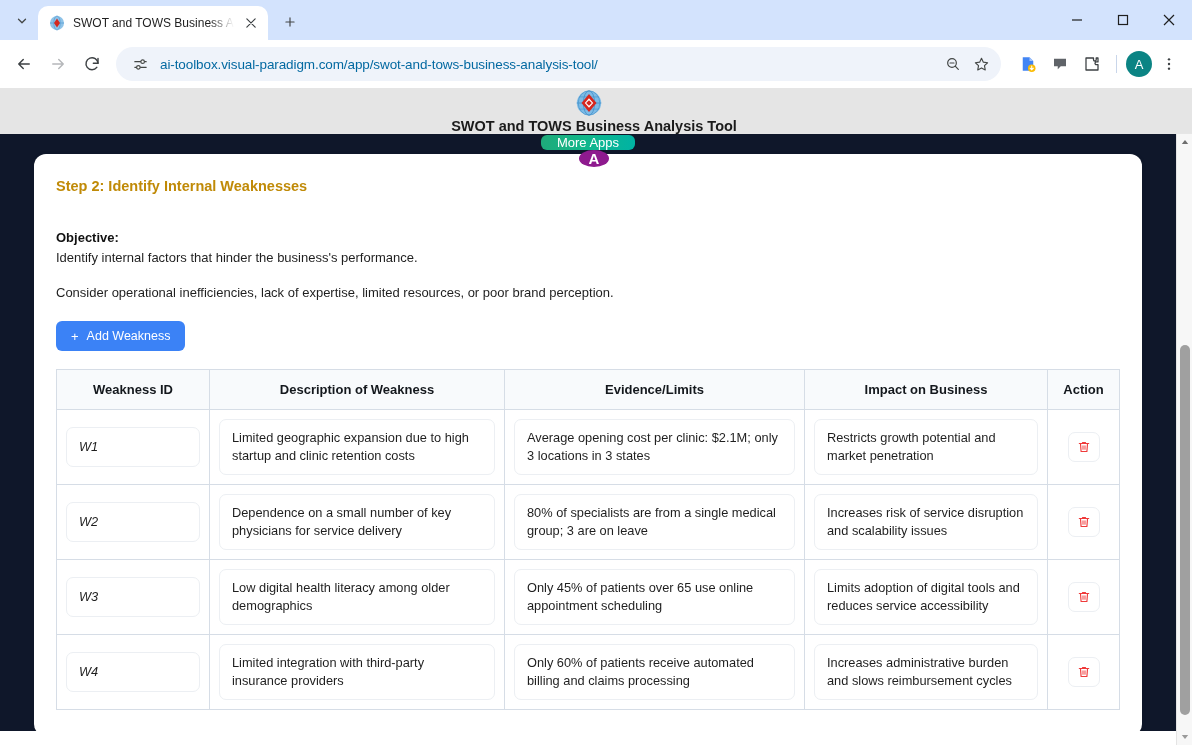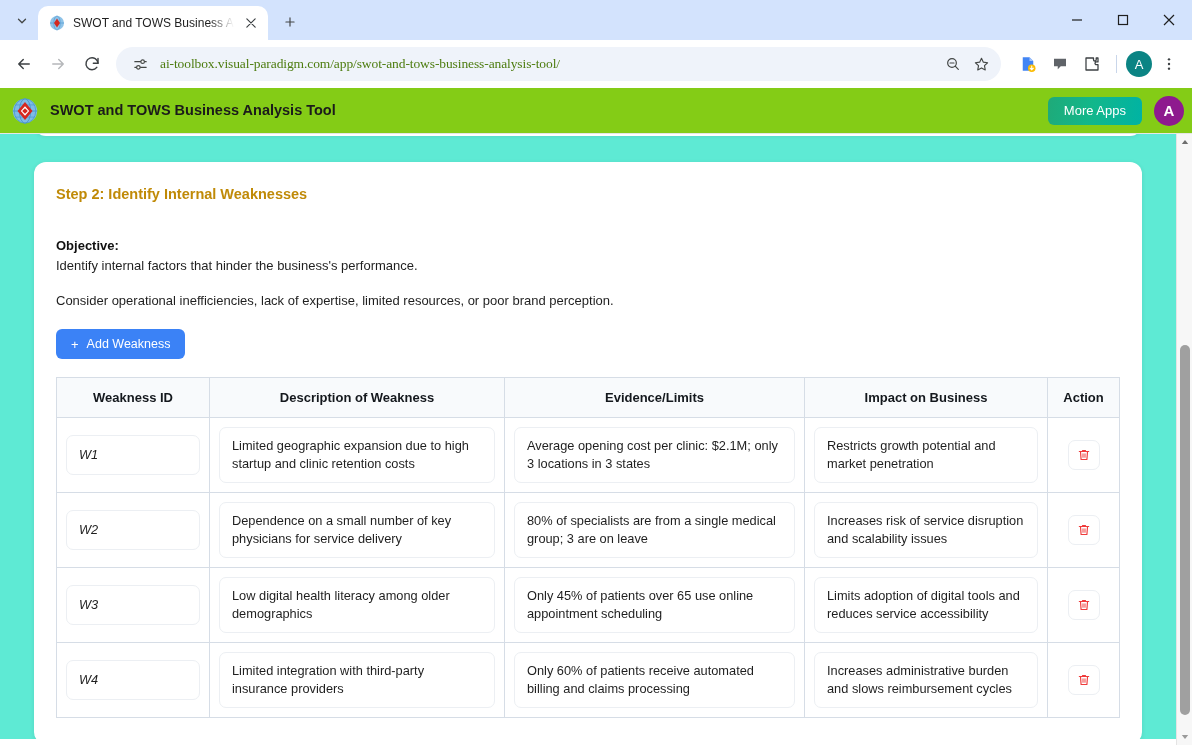--- a/index.html
+++ b/index.html
@@ -63,41 +63,41 @@
     width: 32px; height: 32px; border-radius: 50%; display: flex;
     align-items: center; justify-content: center; cursor: pointer; flex: 0 0 32px;
   }
   .omnibox {
     flex: 1 1 auto; height: 34px; background: #eff3fa; border-radius: 18px;
     display: flex; align-items: center; padding: 0 6px 0 14px; margin: 0 6px;
     min-width: 0;
   }
   .omnibox-icon { width: 20px; height: 20px; flex: 0 0 20px; margin-right: 10px;
     display:flex; align-items:center; justify-content:center; }
-  .url { flex: 1 1 auto; font-size: 13.5px; color: #4d7c0f; white-space: nowrap;
-    overflow: hidden; letter-spacing: -0.1px; font-family: Liberation Serif, serif; }
+  .url { flex: 1 1 auto; font-size: 13.5px; color: #0369a1; white-space: nowrap;
+    overflow: hidden; letter-spacing: -0.1px; }
   .omni-action {
     width: 28px; height: 28px; border-radius: 50%; display: flex;
     align-items: center; justify-content: center; cursor: pointer; flex: 0 0 28px;
   }
   .ext-icons { display: flex; align-items: center; gap: 2px; padding-left: 4px; }
   .ext-btn { width: 30px; height: 30px; border-radius: 50%; display:flex;
     align-items:center; justify-content:center; cursor:pointer; }
   .divider-v { width: 1px; height: 18px; background: #c9d6ea; margin: 0 7px; }
   .profile-av {
     width: 26px; height: 26px; border-radius: 50%; background: #0b8484;
     color: #fff; font-size: 13px; display: flex; align-items: center;
     justify-content: center; cursor: pointer;
   }
 
   
   .app-header {
-    height: 46px; background: #84cc16; border-bottom: 1px solid #e6e6e6;
-    display: flex; align-items: center; padding: 0 8px 0 10px;
-    position: relative; z-index: 5;
+    height: 46px; background: #e5e5e5; border-bottom: 1px solid #e6e6e6;
+    display: flex; align-items: center; padding: 0 14px 0 10px;
+    position: relative; z-index: 5; flex-direction: column;
   }
   .vp-logo { width: 30px; height: 30px; flex: 0 0 30px; margin-right: 10px; }
   .app-titles { flex: 1 1 auto; min-width: 0; }
   .app-title {
     font-size: 14.5px; font-weight: bold; color: #1b1b1b; line-height: 17px;
   }
   .app-sub { font-size: 11px; color: #555; line-height: 14px; }
   .app-sub a { color: #555; text-decoration: underline; }
   .more-apps {
     height: 28px; padding: 0 16px; border: none; border-radius: 6px;
@@ -106,22 +106,22 @@
     margin-right: 12px;
   }
   .user-av {
     width: 30px; height: 30px; border-radius: 50%; background: #8e1a8e;
     color: #fff; font-size: 15px; font-weight: bold;
     display: flex; align-items: center; justify-content: center; cursor: pointer;
   }
 
   
   .viewport {
-    position: absolute; left: 0; top: 128px; width: 1176px; height: 611px;
-    background: #5eead4; overflow: hidden;
+    position: absolute; left: 0; top: 120px; width: 1176px; height: 611px;
+    background: #0f172a; overflow: hidden;
   }
   .card-prev {
     position: absolute; left: 34px; top: -14px; width: 1108px; height: 22px;
     background: #fff; border-radius: 0 0 12px 12px;
     box-shadow: 0 1px 4px rgba(0,0,0,0.07);
   }
   .card {
     position: absolute; left: 34px; top: 34px; width: 1108px;
     background: #fff; border-radius: 12px;
     box-shadow: 0 1px 5px rgba(0,0,0,0.09);

